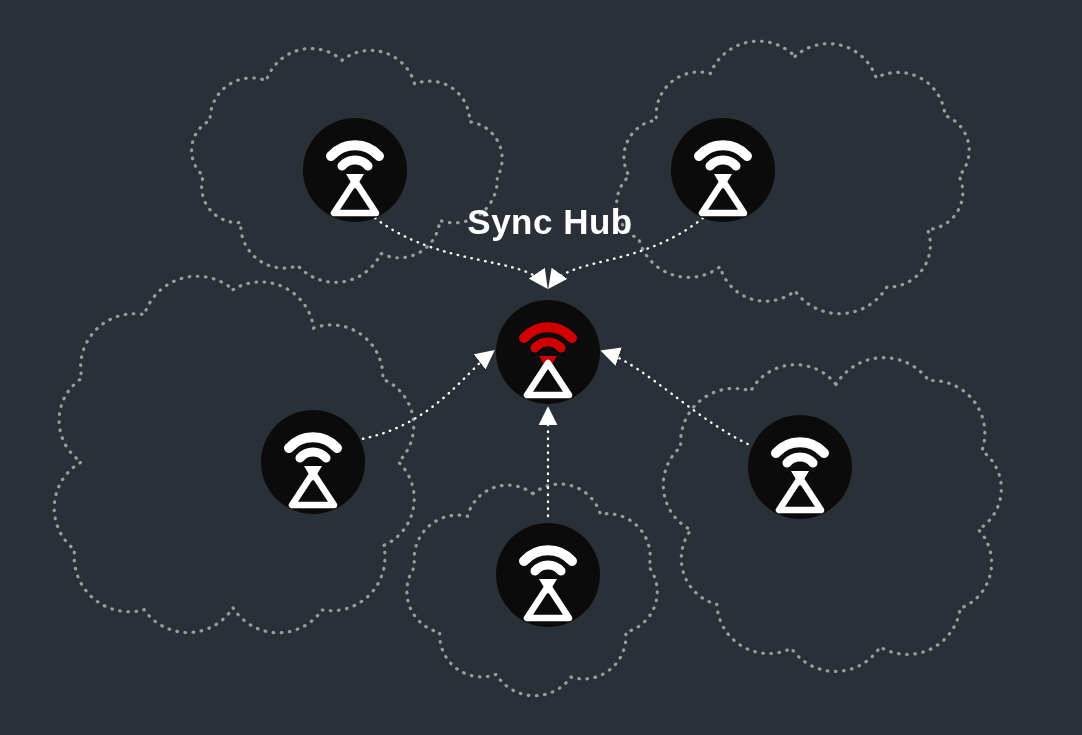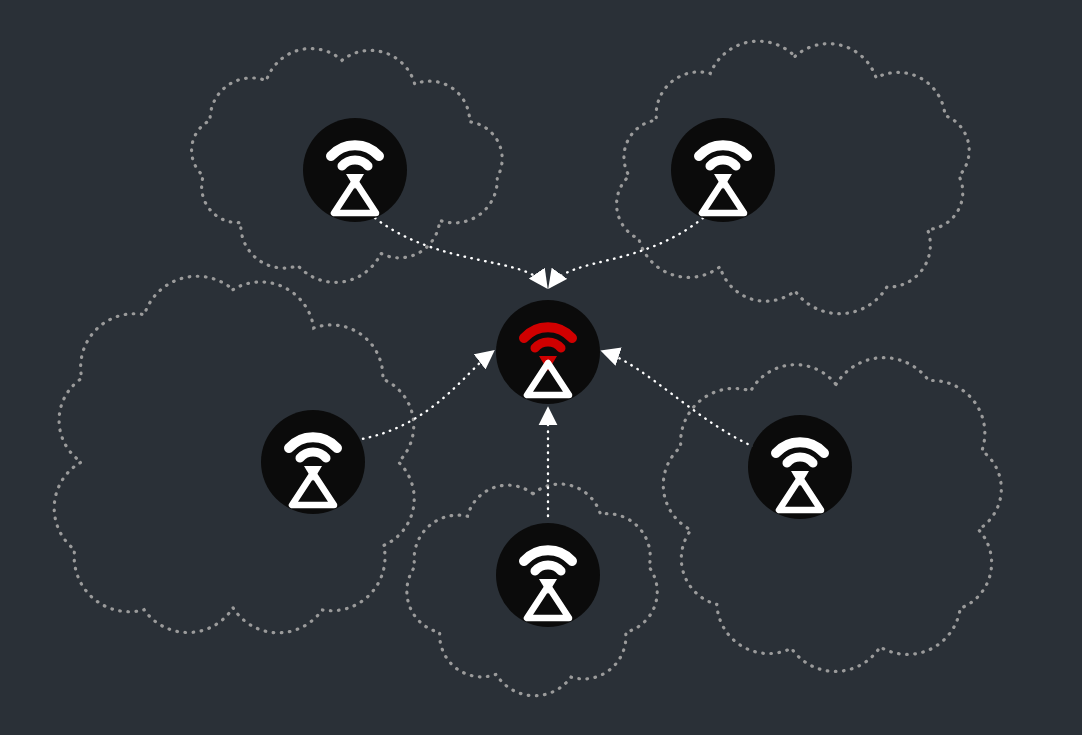--- a/index.html
+++ b/index.html
@@ -85,13 +85,14 @@
     <g>
       <use href="#sync-beacon-icon" x="303" y="118" width="104" height="104" color="#ffffff"></use>
       <use href="#sync-beacon-icon" x="671" y="118" width="104" height="104" color="#ffffff"></use>
       <use href="#sync-beacon-icon" x="261" y="410" width="104" height="104" color="#ffffff"></use>
       <use href="#sync-beacon-icon" x="496" y="523" width="104" height="104" color="#ffffff"></use>
       <use href="#sync-beacon-icon" x="748" y="415" width="104" height="104" color="#ffffff"></use>
       <use href="#sync-beacon-icon" x="496" y="300" width="104" height="104" color="var(--accent)"></use>
     </g>
   </svg>
 
+  <div class="hub-label">Sync Hub</div>
 </div>
 
 </body></html>

